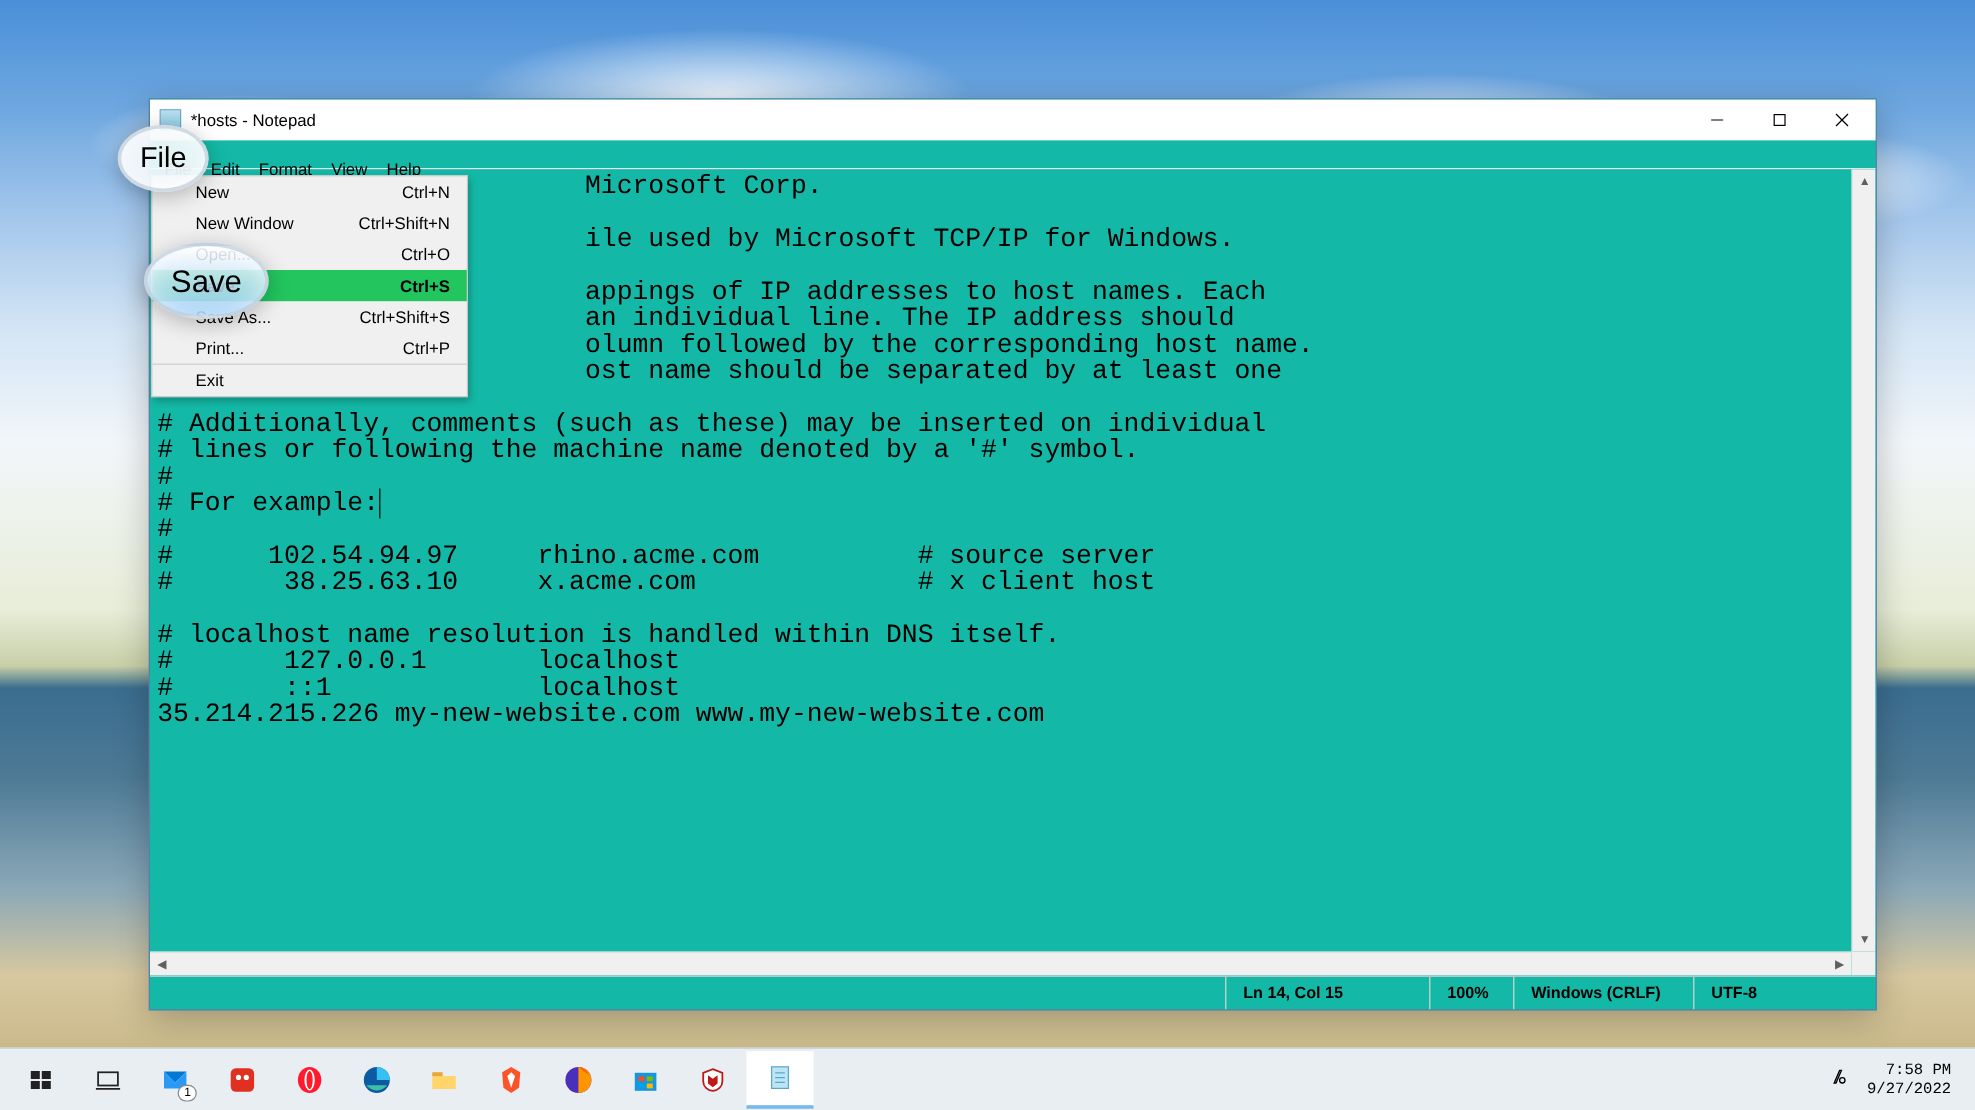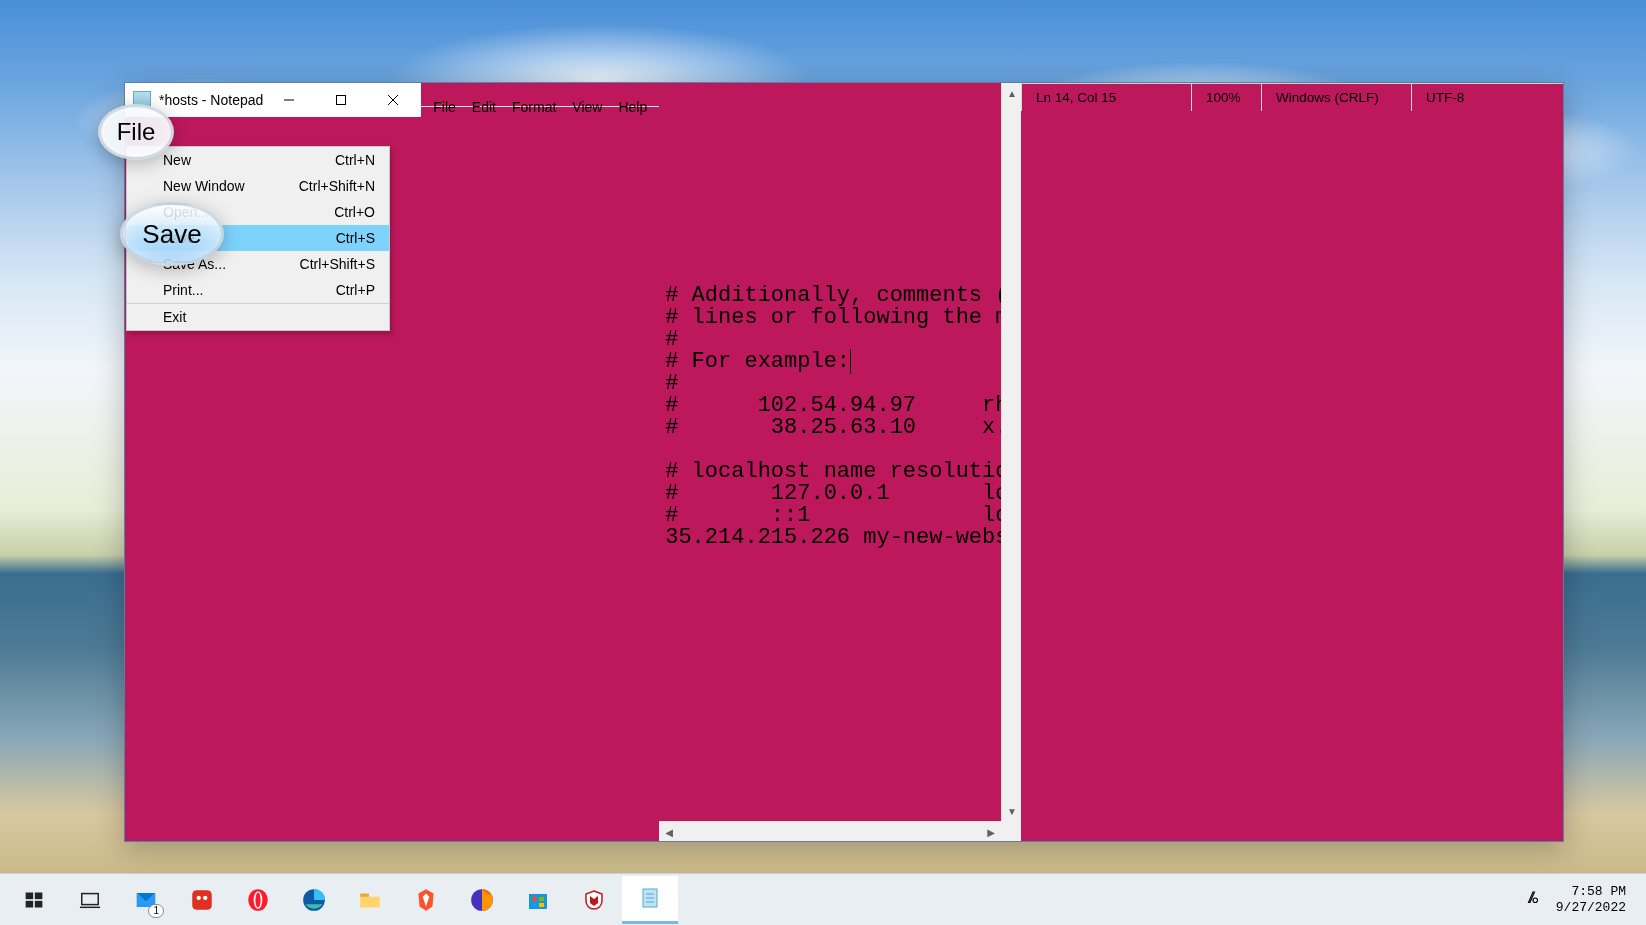--- a/index.html
+++ b/index.html
@@ -16,23 +16,23 @@
     background:
       radial-gradient(ellipse 180px 60px at 200px 120px, rgba(255,255,255,0.9), transparent 70%),
       radial-gradient(ellipse 300px 80px at 600px 80px, rgba(255,255,255,0.85), transparent 70%),
       radial-gradient(ellipse 260px 70px at 1200px 110px, rgba(255,255,255,0.9), transparent 70%),
       radial-gradient(ellipse 200px 60px at 1500px 150px, rgba(255,255,255,0.8), transparent 70%);
   }
 
   
   .window {
     position: absolute; left: 124px; top: 82px; width: 1440px; height: 760px;
-    background: #be185d; border: 1px solid #5a7fa8;
+    background: #14b8a6; border: 1px solid #5a7fa8;
     box-shadow: 0 6px 28px rgba(0,0,0,0.25);
-    display: flex; 
+    display: flex; flex-direction: column;
   }
   .titlebar {
     height: 34px; display: flex; align-items: center; padding: 0 2px 0 8px;
     background: #fff;
   }
   .titlebar .app-icon {
     width: 18px; height: 18px; margin-right: 8px;
     background: linear-gradient(#b8e0f0, #8ac8e0);
     border: 1px solid #6aa8c0;
   }
@@ -71,36 +71,36 @@
     background: #f0f0f0; display: flex; justify-content: space-between;
     border-top: 1px solid #e0e0e0;
   }
   .sb-btn { width: 20px; height: 20px; display:flex;align-items:center;justify-content:center;font-size:10px;color:#606060;}
   .corner { position:absolute; right:0; bottom:0; width:20px; height:20px; background:#f0f0f0;}
 
   .statusbar {
     height: 28px; border-top: 1px solid #d0d0d0;
     display: flex; font-size: 13.5px; color: #000;
   }
-  .statusbar .seg { border-left: 1px solid #d8d8d8; padding: 4px 14px; display:flex;align-items:center;}
+  .statusbar .seg { border-left: 1px solid #d8d8d8; padding: 4px 14px; display:flex;align-items:center;font-weight:bold;}
   .statusbar .filler { flex: 1; }
 
   
   .dropdown {
     position: absolute; left: 126px; top: 146px; width: 264px;
     background: #f0f0f0; border: 1px solid #c8c8c8;
     box-shadow: 2px 3px 6px rgba(0,0,0,0.25);
     font-size: 14px; z-index: 30;
   }
   .dropdown .row {
     display: flex; align-items: center; height: 26px;
     padding: 0 14px 0 36px; position: relative;
   }
   .dropdown .row.sep { border-top: 1px solid #d0d0d0; height: 27px; }
-  .dropdown .row.hl { background: #7dd3fc; }
+  .dropdown .row.hl { background: #22c55e; font-weight: bold; }
   .dropdown .lbl { flex: 1; }
   .dropdown .sc { color: #000; }
 
   
   .callout {
     position: absolute; border-radius: 50%;
     background: rgba(255,255,255,0.4);
     border: 3px solid rgba(200,210,220,0.8);
     box-shadow: 0 4px 18px rgba(0,0,0,0.25), inset 0 0 20px rgba(255,255,255,0.6);
     display: flex; align-items: center; justify-content: center;

